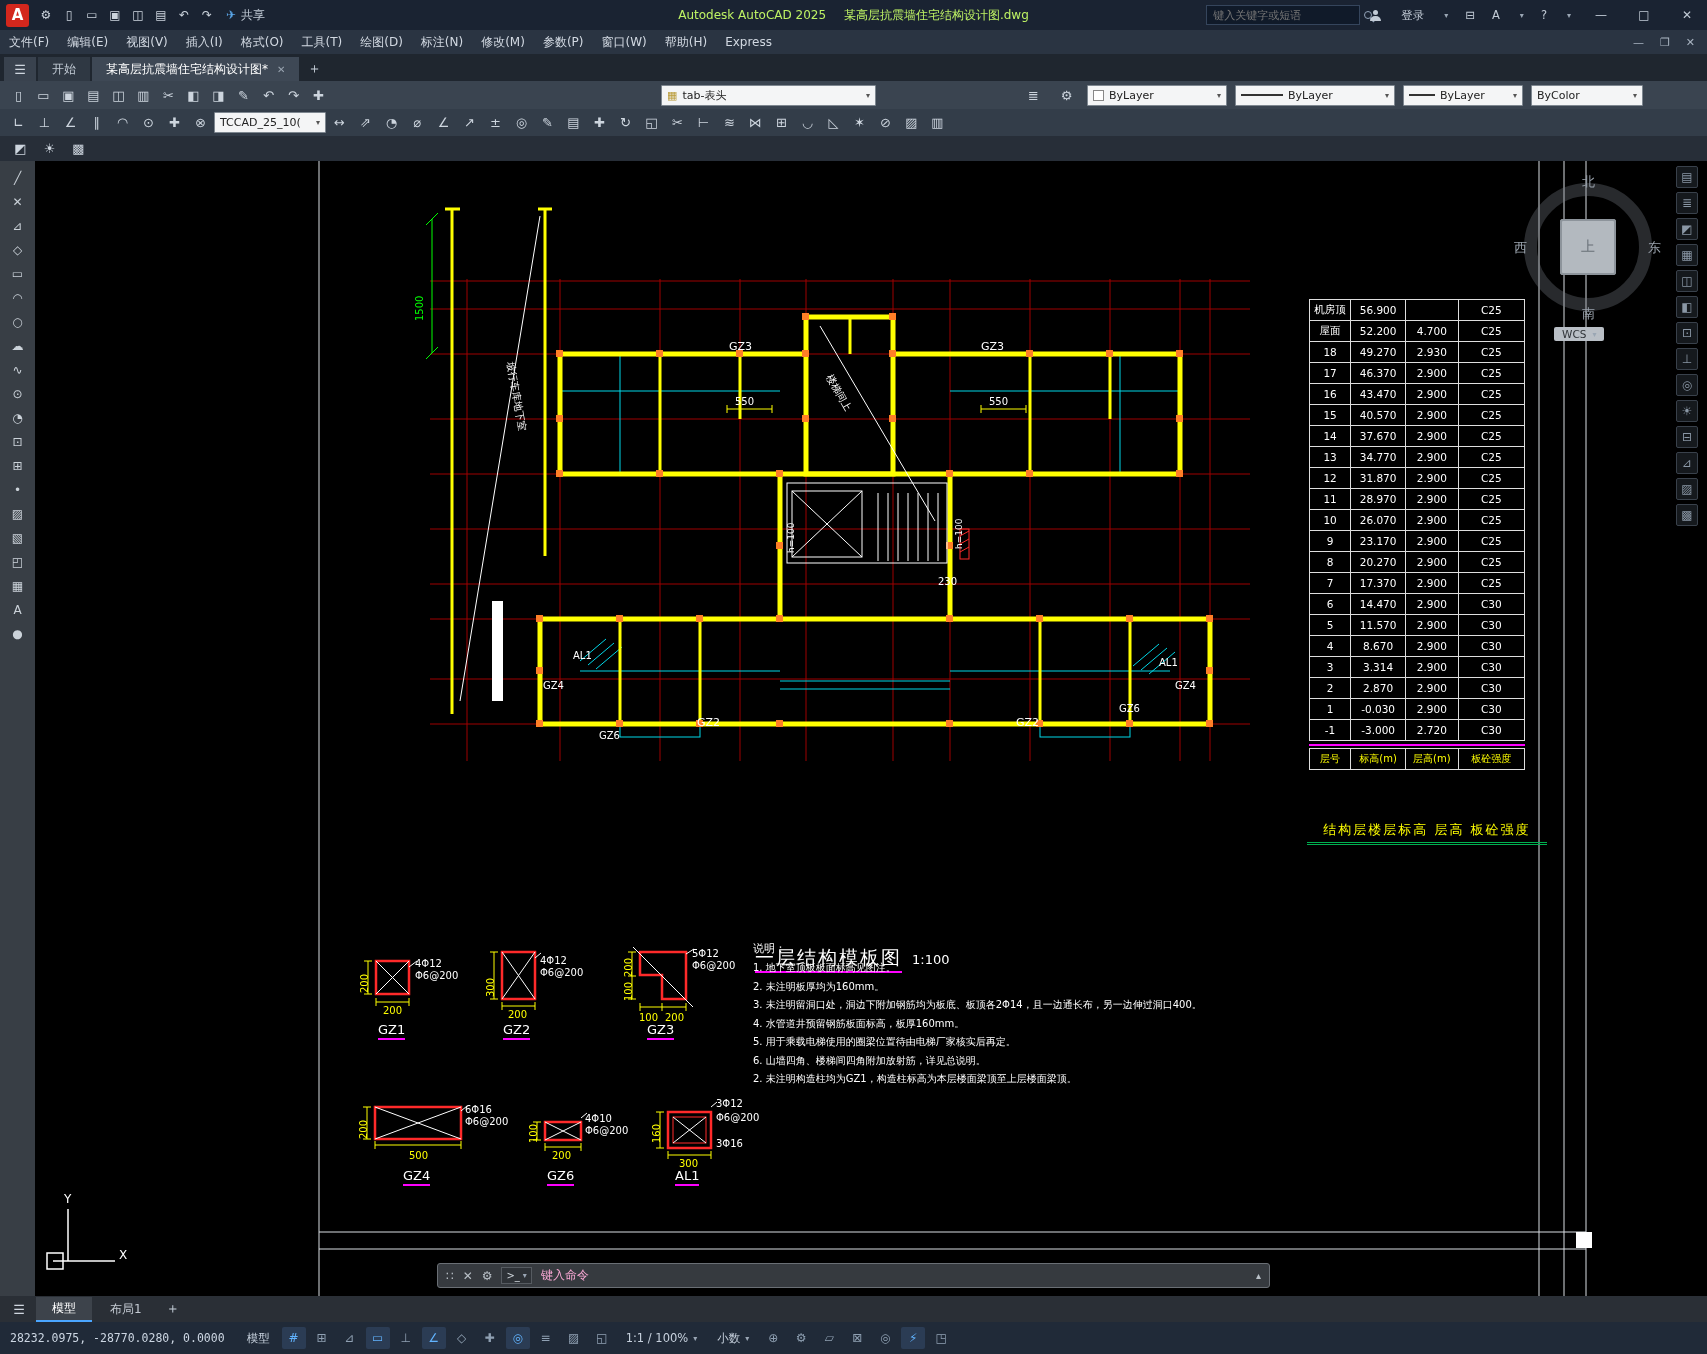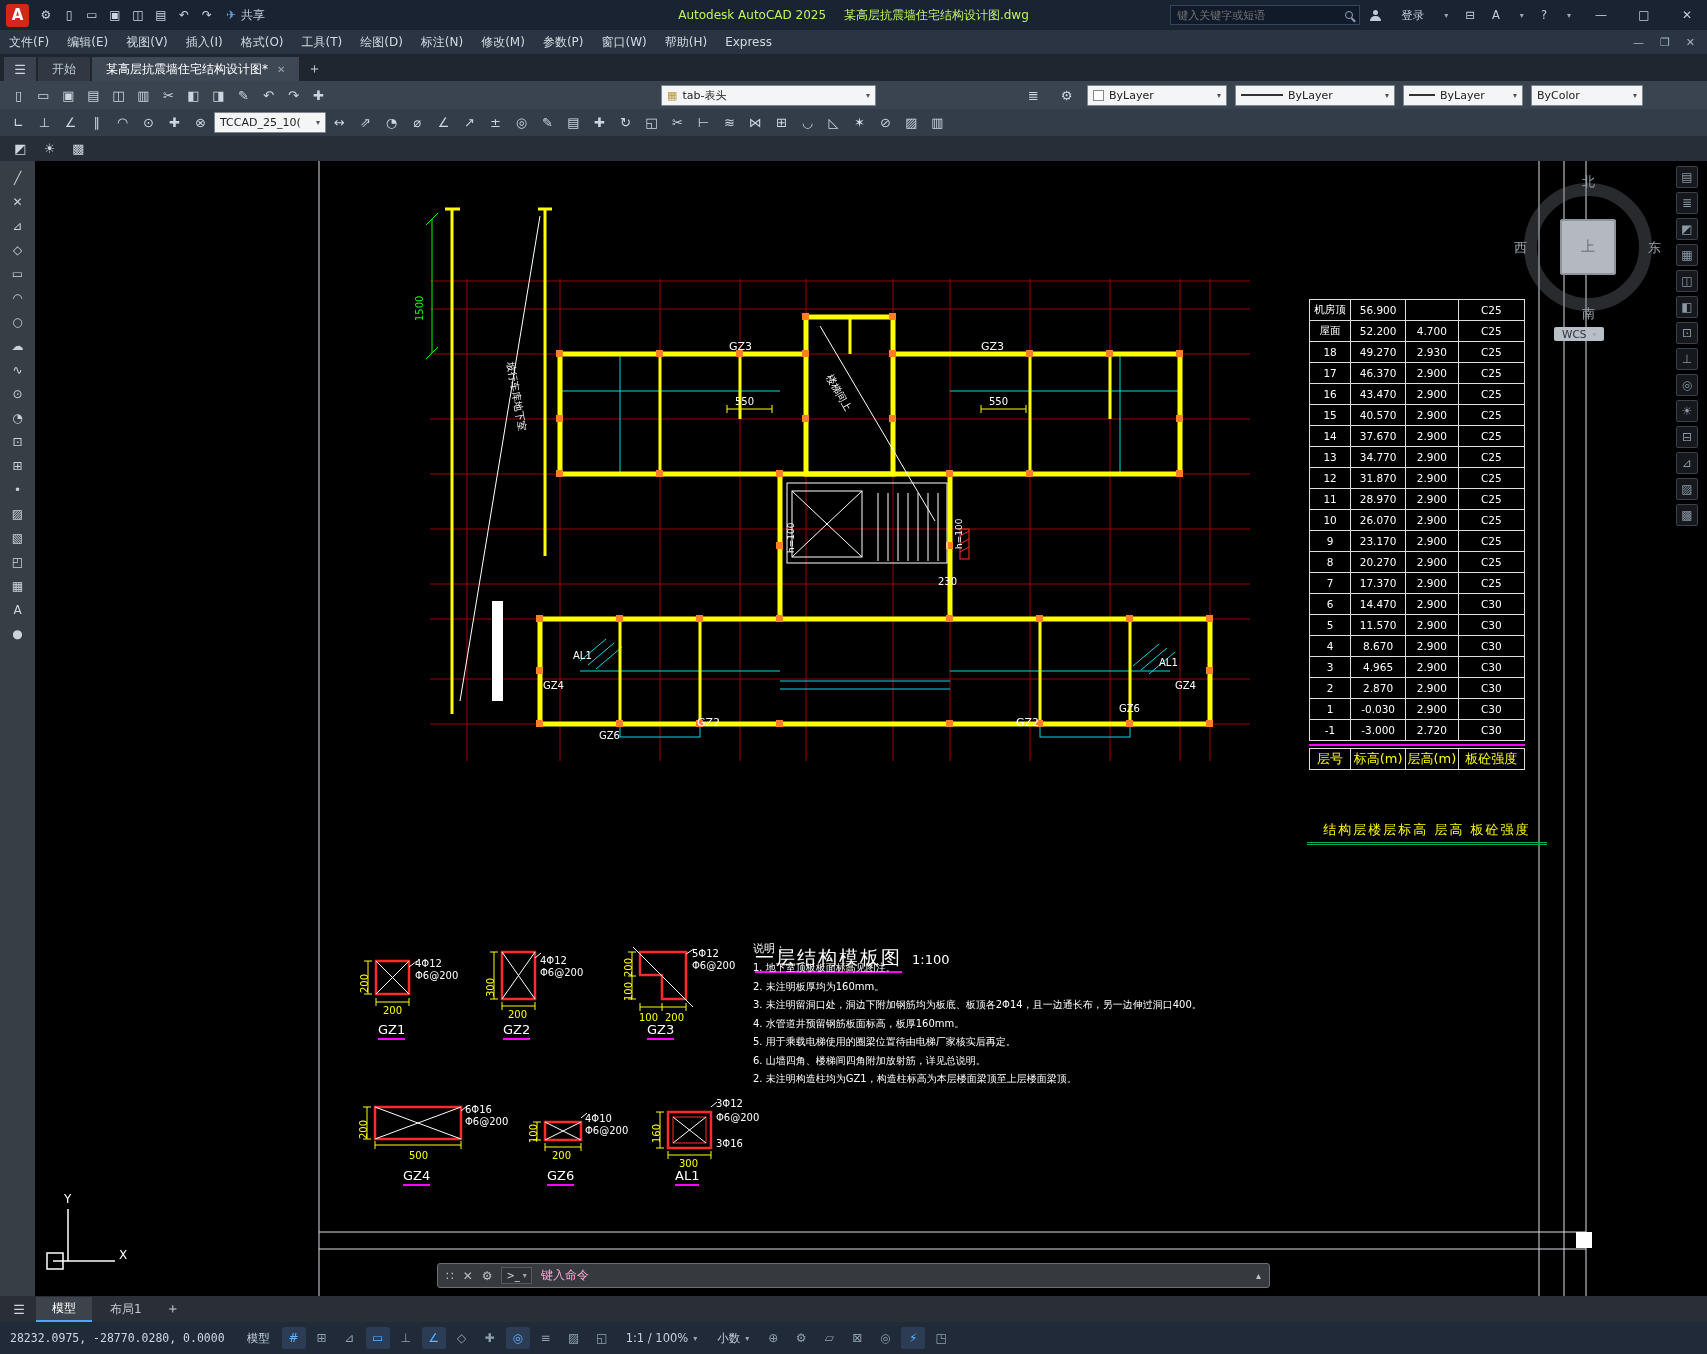--- a/index.html
+++ b/index.html
@@ -12,21 +12,21 @@
   #logo{width:23px;height:23px;background:#d3271d;color:#fff;font-weight:bold;font-size:15px;
         display:flex;align-items:center;justify-content:center;border-radius:3px;margin-right:6px}
   .qat{display:flex;align-items:center;gap:1px}
   .qat .ico{width:22px;height:22px;font-size:12px}
   .ico{display:flex;align-items:center;justify-content:center;color:#cdd5de;font-size:13px;width:25px;height:23px}
   .share{display:flex;align-items:center;gap:5px;color:#c2cbd6;font-size:12px;margin-left:8px}
   .share .gl{color:#5aa6e8}
   .tb-center{position:absolute;left:0;right:0;text-align:center;font-size:12px;color:#bef264;pointer-events:none}
   .tb-center .doc{margin-left:14px}
   .tb-right{margin-left:auto;display:flex;align-items:center;gap:3px;z-index:1}
-  #searchbox{width:190px;height:20px;background:#101a29;border:1px solid #35455c;display:flex;align-items:center;
+  #searchbox{width:154px;height:20px;background:#101a29;border:1px solid #35455c;display:flex;align-items:center;
              padding:0 6px;gap:6px}
   #searchbox input{flex:1;background:transparent;border:0;outline:0;color:#aebbcb;font-size:11px;font-family:inherit}
   .mag{width:8px;height:8px;border:1.5px solid #93a3b8;border-radius:50%;position:relative;flex:0 0 auto}
   .mag:after{content:'';position:absolute;width:5px;height:1.5px;background:#93a3b8;transform:rotate(45deg);right:-4px;bottom:-2px}
   .tbbtn{display:flex;align-items:center;gap:20px;color:#c2cbd6;font-size:11.5px;padding:0 7px;height:30px}
   .person{width:11px;height:11px;position:relative;display:inline-block}
   .person:before{content:'';position:absolute;left:3px;top:0;width:5px;height:5px;border-radius:50%;background:#c2cbd6}
   .person:after{content:'';position:absolute;left:0;bottom:0;width:11px;height:5px;border-radius:5px 5px 0 0;background:#c2cbd6}
   .caret{font-size:8px;color:#9aa6b4}
   .winbtn{width:40px;height:30px;display:flex;align-items:center;justify-content:center;color:#c2cbd6;font-size:12px}
@@ -75,21 +75,21 @@
   #ptitle .s{font-size:13px;margin-left:10px}
 
   #notes{position:absolute;left:718px;top:780px;width:500px;color:#fff;font-size:10px}
   #notes .nt{font-size:11px;margin-bottom:5px}
   .note{margin-bottom:5px;line-height:1.35}
 
   #ftable{position:absolute;left:1274px;top:138px;width:216px}
   #ftable table{border-collapse:collapse;width:100%;table-layout:fixed}
   #ftable td{border:1px solid #dedede;color:#fff;font-size:10.5px;text-align:center;height:21px;padding:0;overflow:hidden}
   .msep{height:2px;border-top:2px solid #ff00ff;margin:3px 0 2px 0}
-  #ftable .ffoot td{color:#ffff00;font-size:13px}
+  #ftable .ffoot td{color:#ffff00;font-size:10px}
   #fcaption{position:absolute;left:1272px;top:660px;width:240px;text-align:center;color:#ffff00;font-size:13px;
             letter-spacing:2px;border-bottom:3px double #00b050;padding-bottom:3px;white-space:nowrap}
 
   #viewcube{position:absolute;left:1483px;top:14px;width:140px;height:172px}
   .vc-ring{position:absolute;left:6px;top:8px;width:128px;height:128px;border-radius:50%;border:13px solid rgba(120,128,138,.33)}
   .vc-face{position:absolute;left:42px;top:44px;width:56px;height:56px;background:#b3b9bf;color:#687077;font-size:14px;
            display:flex;align-items:center;justify-content:center;border-radius:3px;box-shadow:inset 0 0 0 2px #8d949b}
   .vc-dir{position:absolute;color:#9aa3ad;font-size:13px}
   .vc-n{left:64px;top:-2px}.vc-s{left:64px;top:130px}.vc-w{left:-4px;top:64px}.vc-e{left:130px;top:64px}
   .vc-wcs{position:absolute;left:36px;top:152px;background:#b9bfc6;color:#2f3338;font-size:10.5px;padding:1px 8px;
@@ -661,21 +661,21 @@
                 <td>C30</td>
               </tr>
               <tr>
                 <td>4</td>
                 <td>8.670</td>
                 <td>2.900</td>
                 <td>C30</td>
               </tr>
               <tr>
                 <td>3</td>
-                <td>4.965</td>
+                <td>3.314</td>
                 <td>2.900</td>
                 <td>C30</td>
               </tr>
               <tr>
                 <td>2</td>
                 <td>2.870</td>
                 <td>2.900</td>
                 <td>C30</td>
               </tr>
               <tr>

